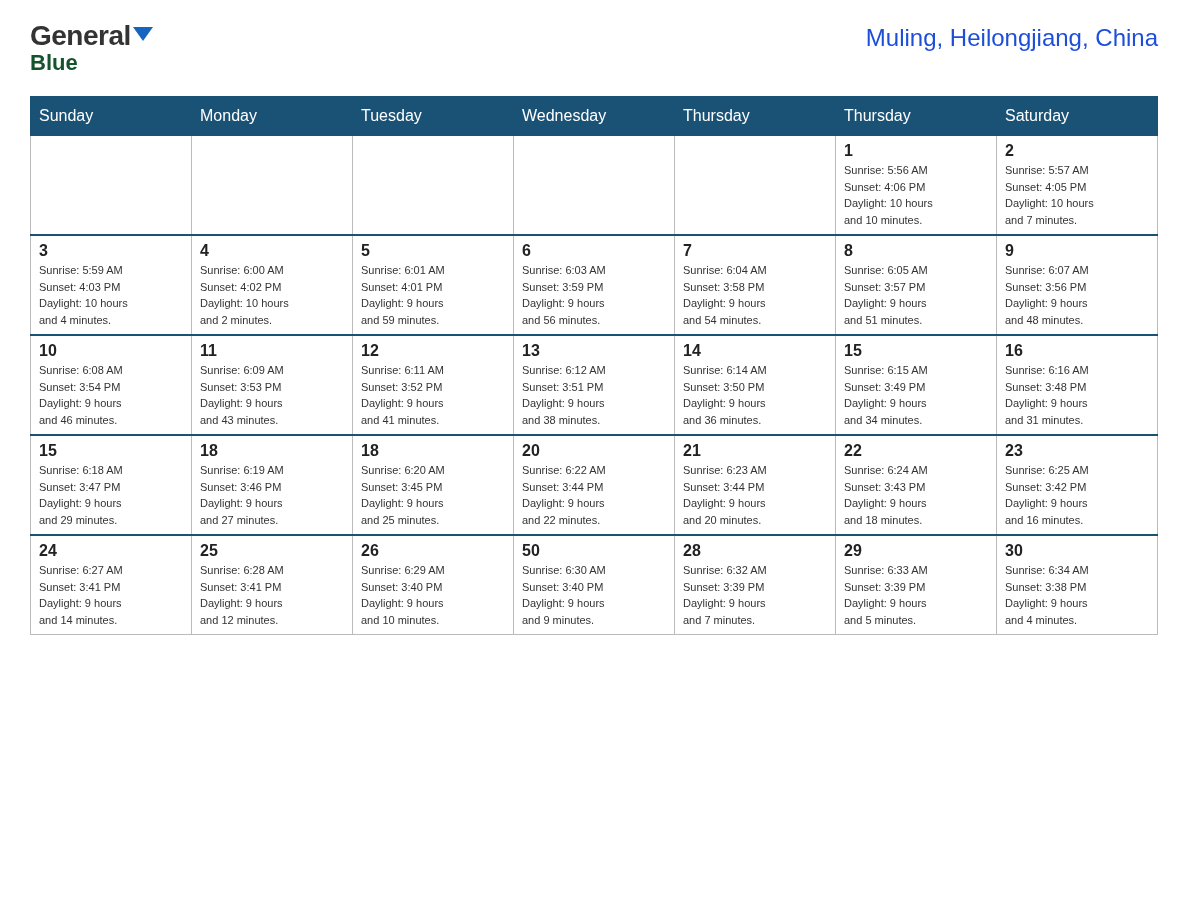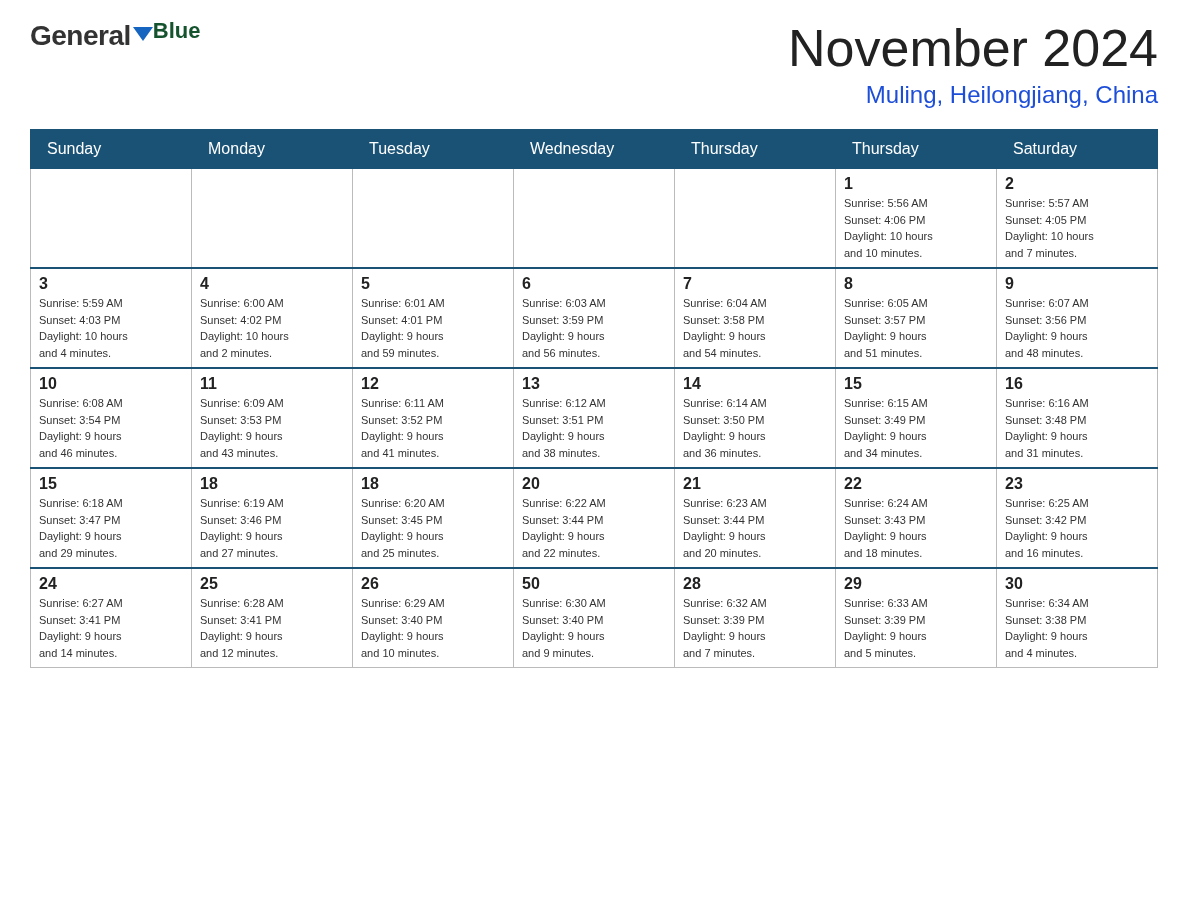--- a/index.html
+++ b/index.html
@@ -11,21 +11,21 @@
       padding: 20px 30px;
     }
     .header-area {
       display: flex;
       justify-content: space-between;
       align-items: flex-start;
       margin-bottom: 20px;
     }
     .logo {
       display: flex;
-      flex-direction: row;
+      flex-direction: column;
       align-items: flex-start;
     }
     .logo-top {
       font-size: 28px;
       font-weight: bold;
       color: #333;
       letter-spacing: -0.5px;
     }
     .logo-triangle {
       display: inline-block;
@@ -62,21 +62,21 @@
     .calendar-table {
       width: 100%;
       border-collapse: collapse;
       border: 1px solid #999;
     }
     .calendar-table th {
       background-color: #1a5276;
       color: #fff;
       font-size: 16px;
       font-weight: normal;
-      padding: 10px 16px;
+      padding: 10px 8px;
       text-align: left;
       border: 1px solid #1a5276;
     }
     .calendar-table td {
       vertical-align: top;
       padding: 6px 8px;
       border: 1px solid #bbb;
       width: 14.28%;
       min-height: 100px;
       font-size: 13px;
@@ -106,21 +106,20 @@
 <body>
 
 <div class="header-area">
   <div class="logo">
     <div class="logo-top">
       General<span class="logo-triangle"></span>
     </div>
     <div class="logo-bottom">Blue</div>
   </div>
   <div class="title-area">
-    <div class="calendar-title">November 2024</div>
     <div class="calendar-subtitle">Muling, Heilongjiang, China</div>
   </div>
 </div>
 
 <table class="calendar-table">
   <thead>
     <tr>
       <th>Sunday</th>
       <th>Monday</th>
       <th>Tuesday</th>

